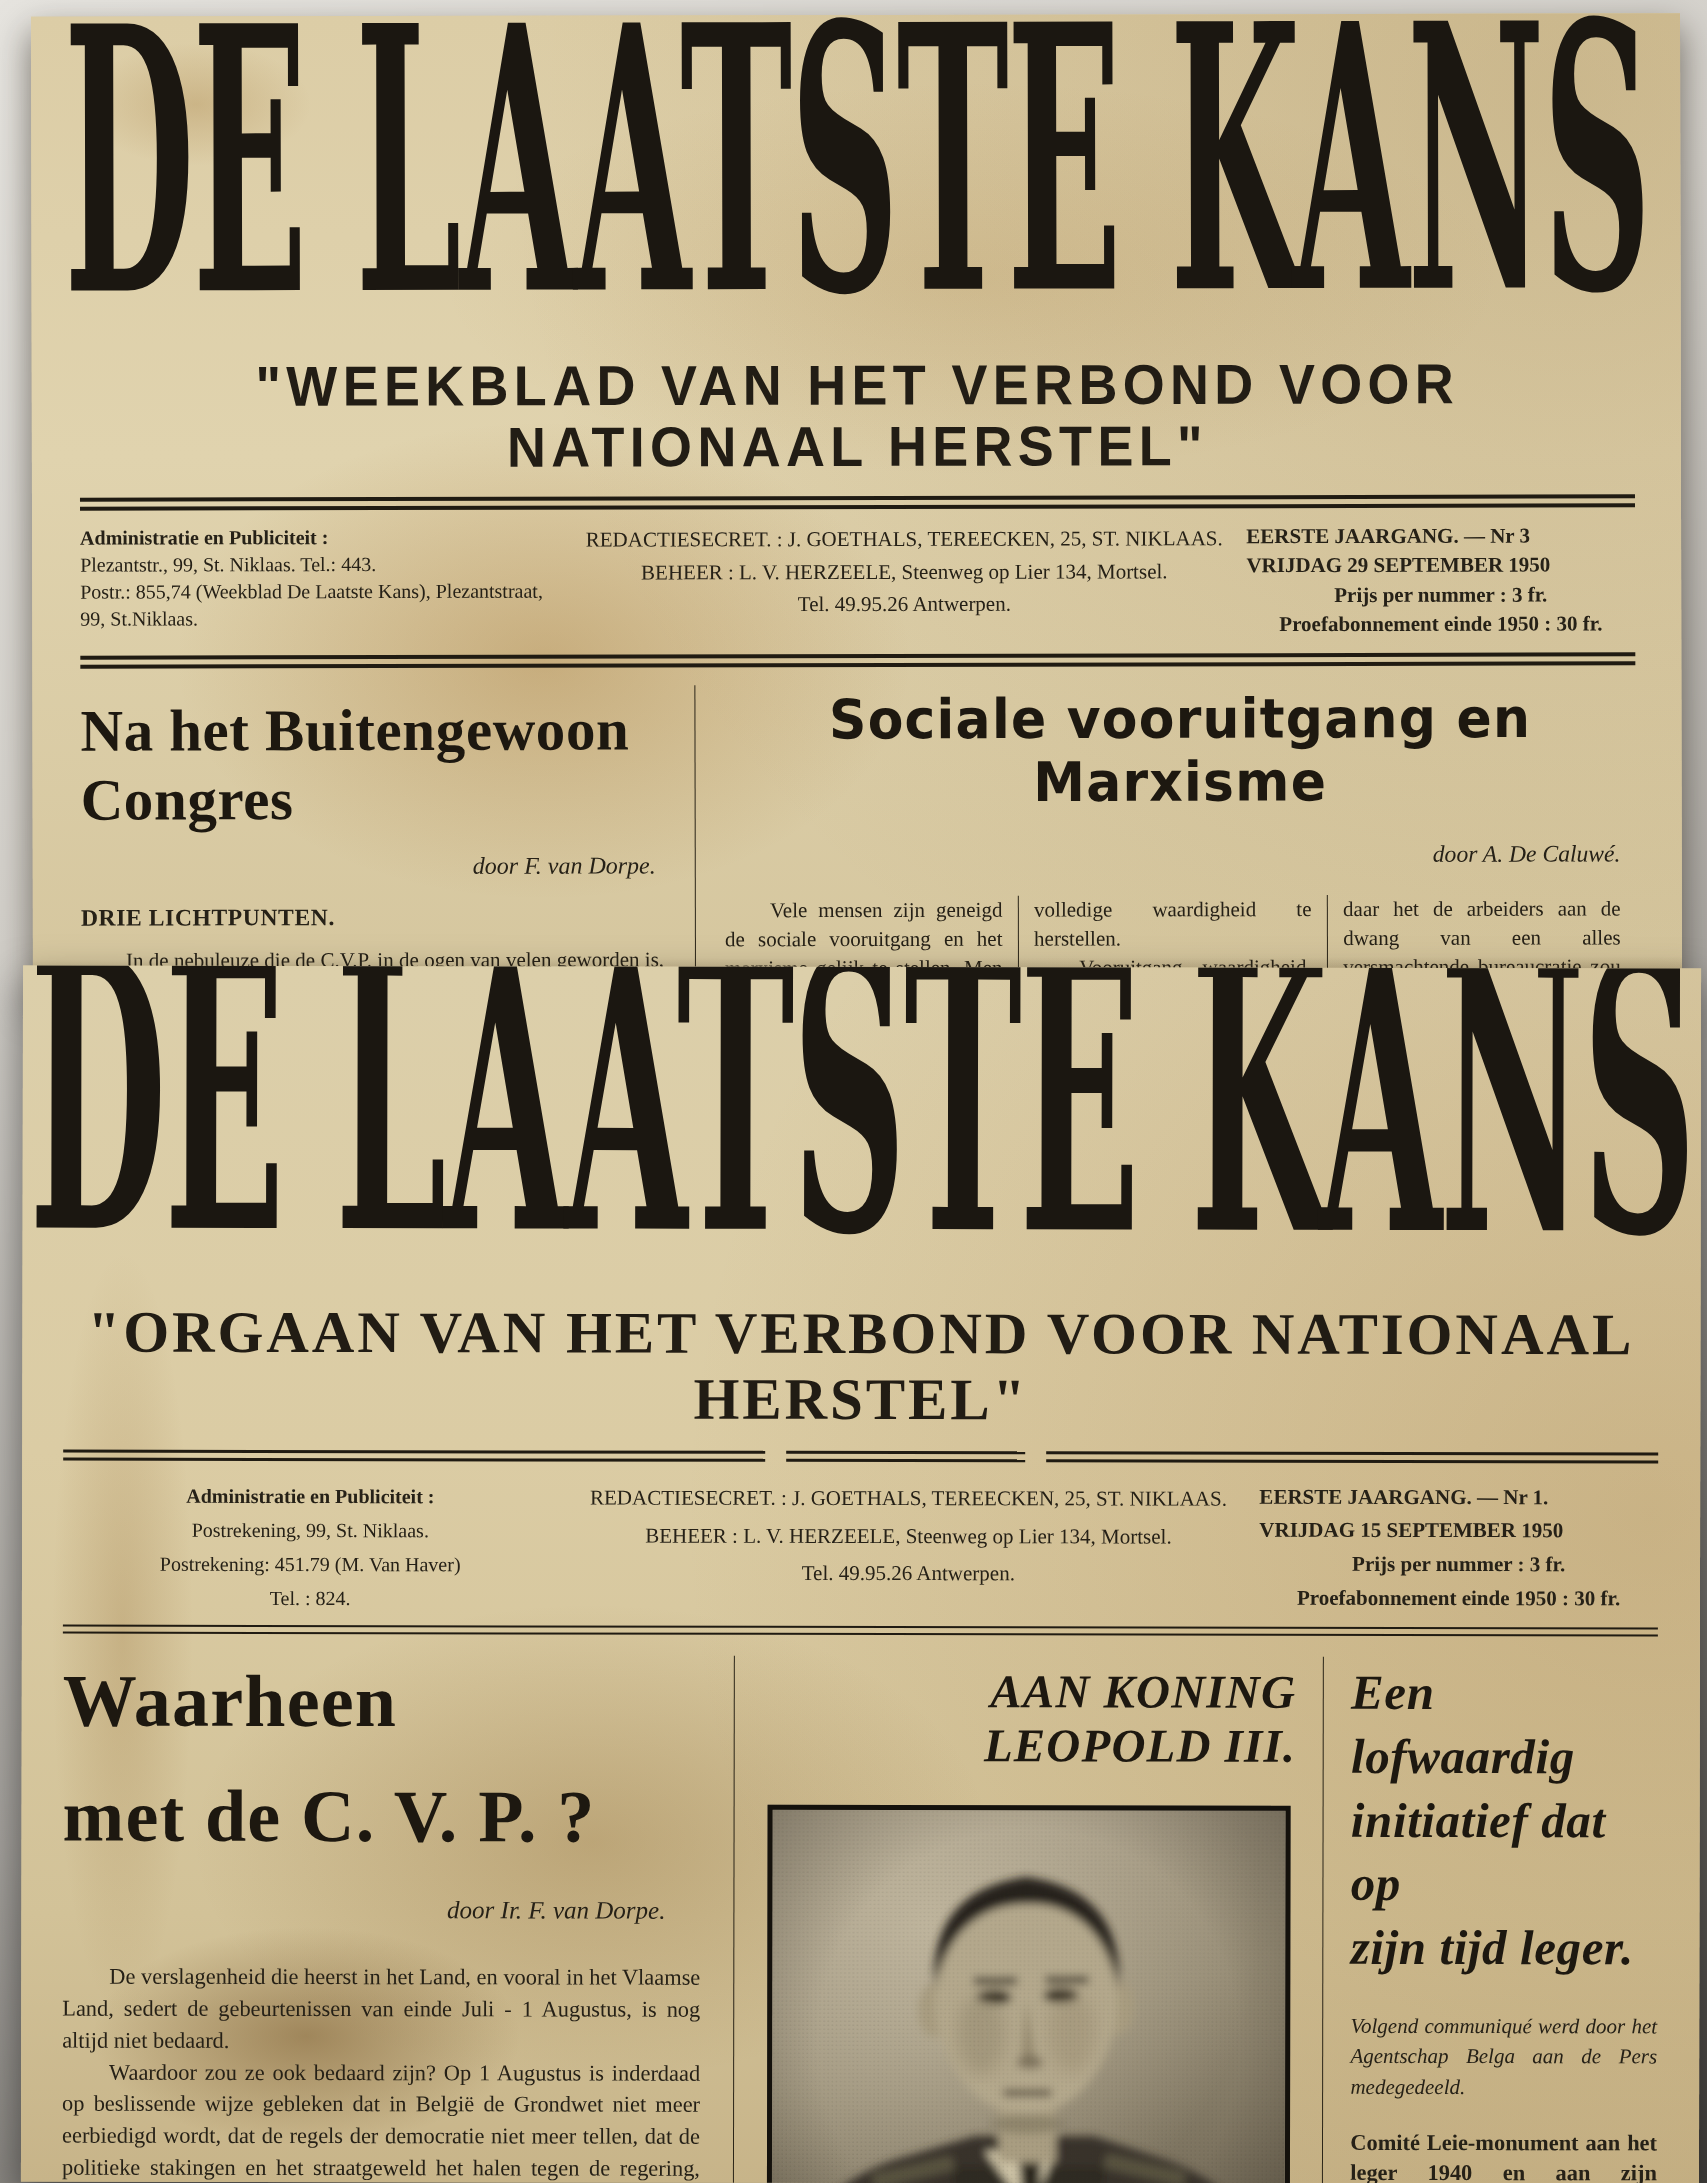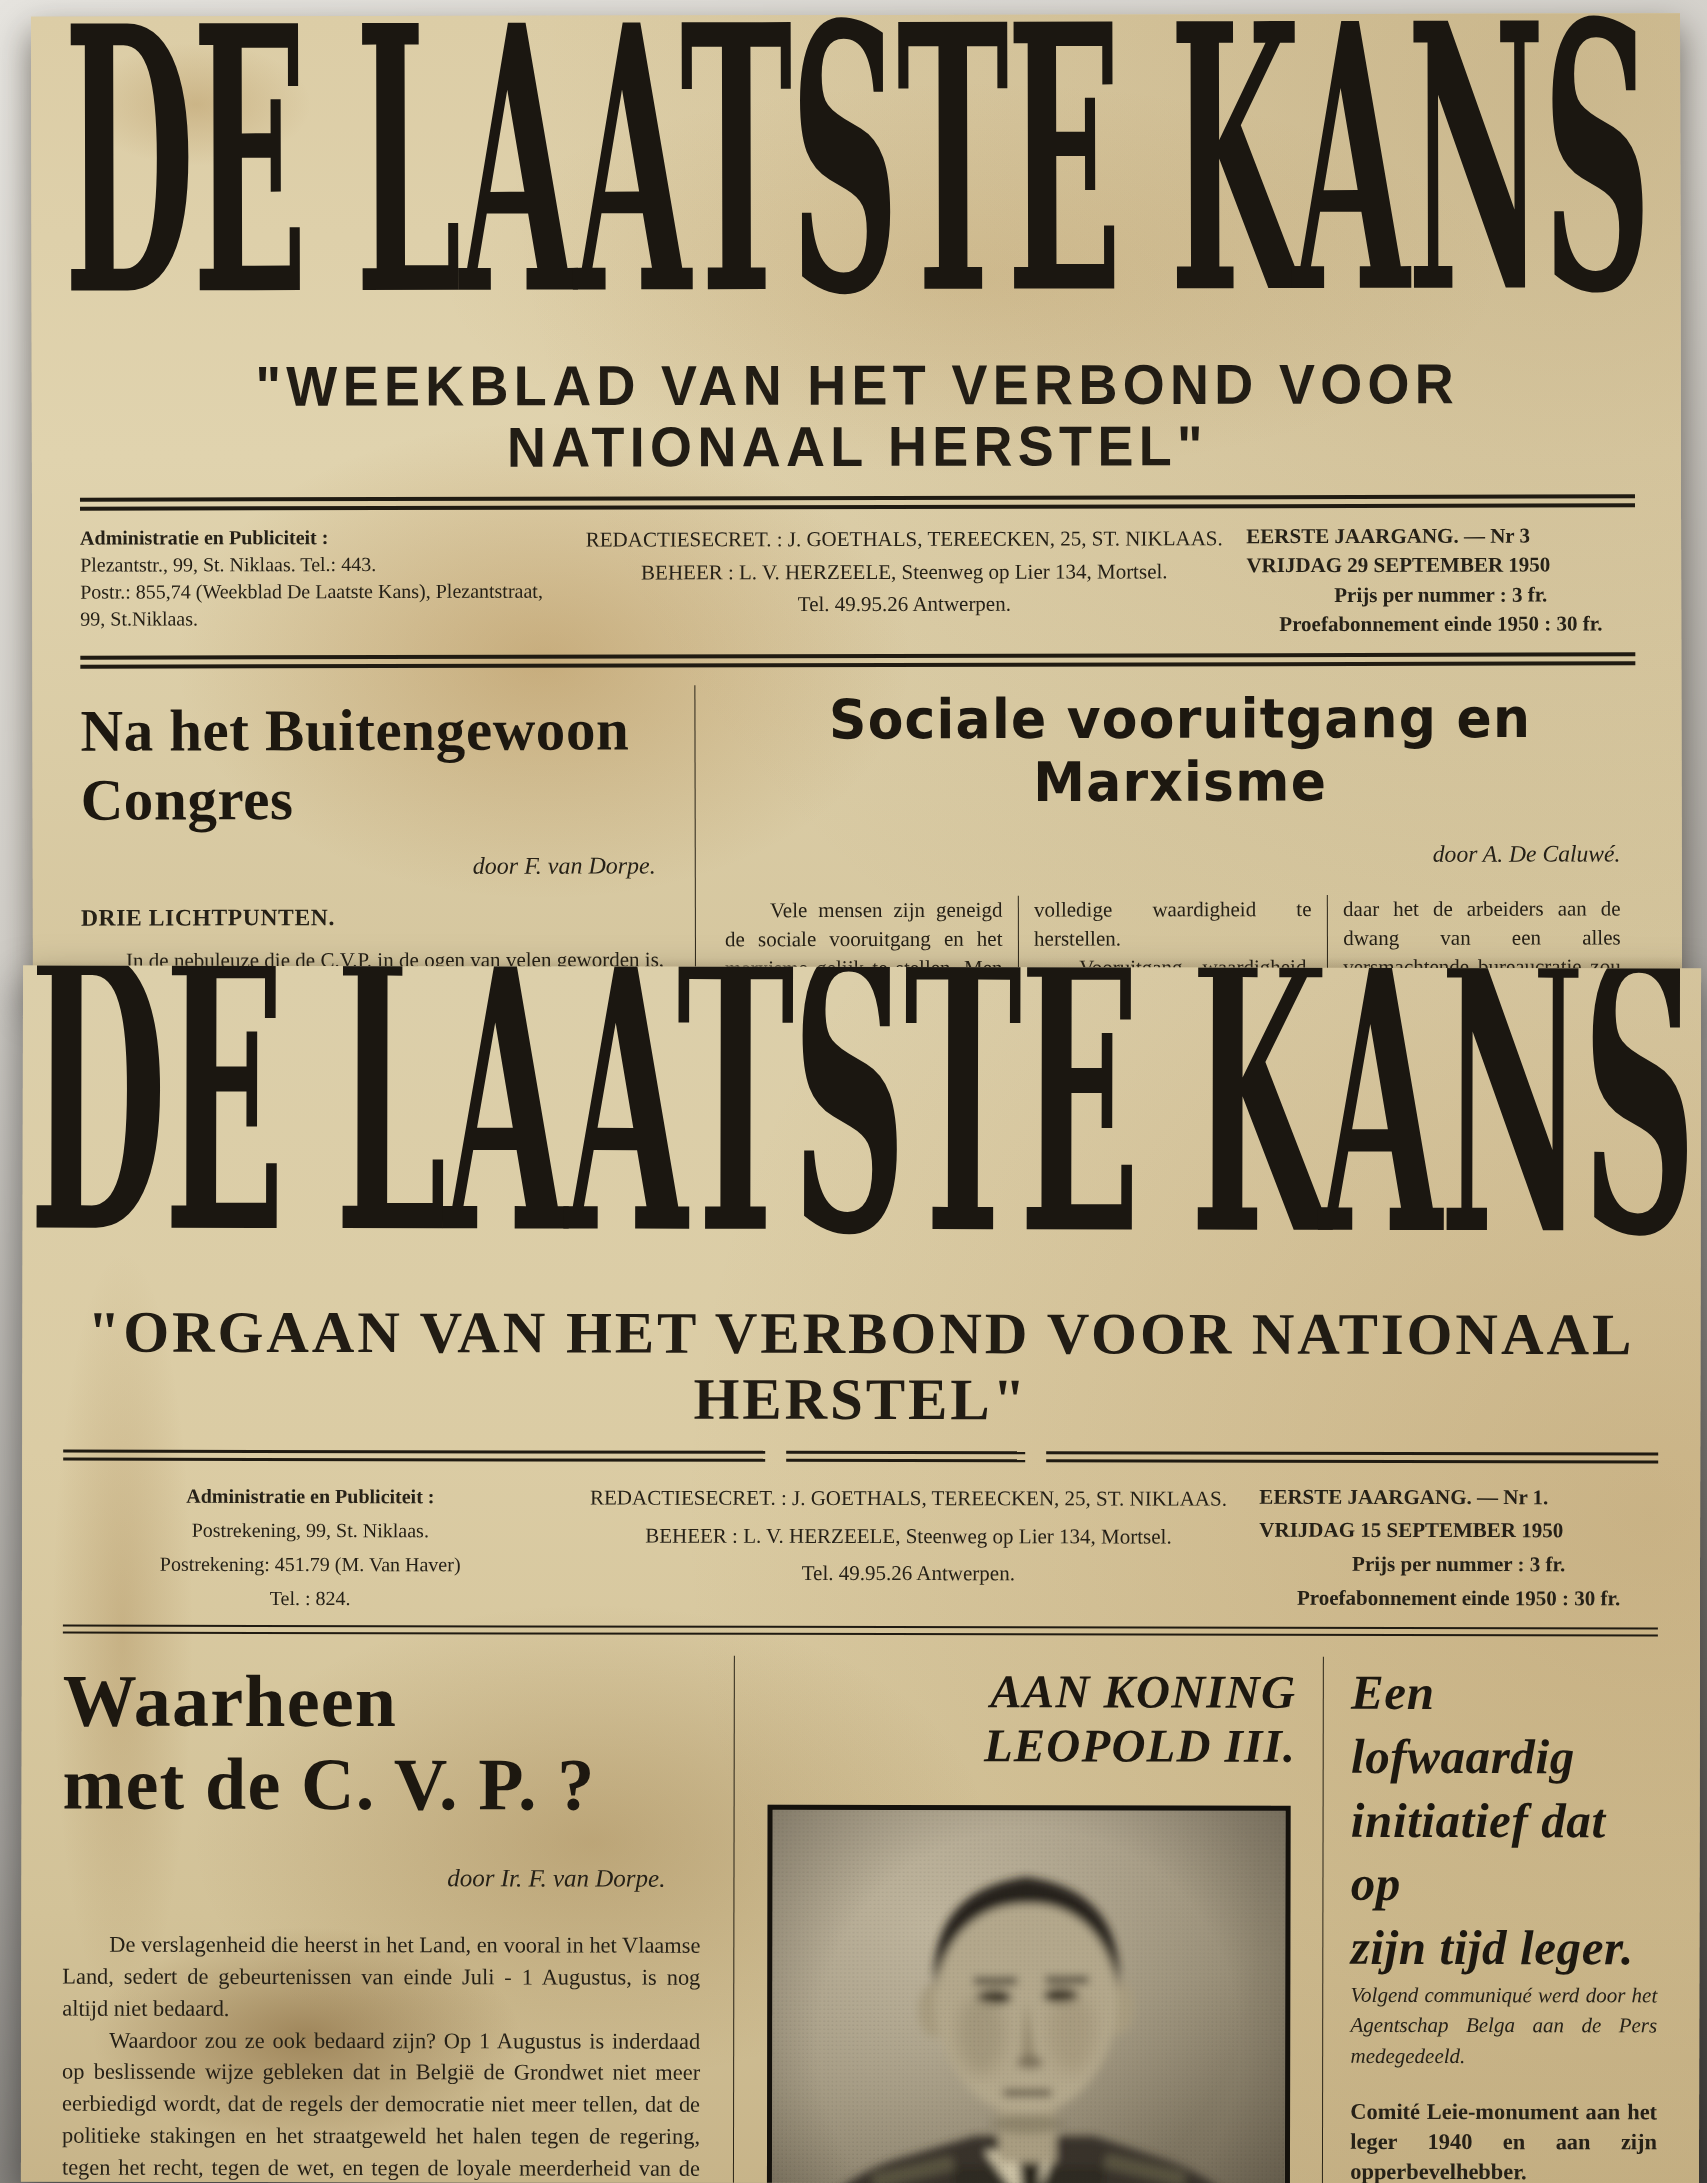--- a/index.html
+++ b/index.html
@@ -79,30 +79,30 @@
   .cols3{display:flex;}
   .cols3 .col{flex:1;padding:0 15.3px;}
   .cols3 .col:first-child{padding-left:0;}
   .cols3 .col + .col{border-left:1.8px solid #2b2518;}
 
   
   .arts2 .art-left{flex:0 0 40%;padding-right:33px;}
   .arts2 .art-center{flex:0 0 33.5%;padding:0 27px;}
   .arts2 .art-right{flex:1;padding-left:27px;}
   .t2{font-size:74px;line-height:1.12;letter-spacing:1.2px;}
-  .t2 .l2{display:block;}
+  .t2 .l2{margin-top:32px;display:block;}
   .byline3{font-style:italic;text-align:right;font-size:25px;margin:38px 35px 37px 0;}
   .arts2 p.body{font-size:22.4px;line-height:1.42;text-indent:47px;}
   .kop-center{font-family:"Liberation Serif", serif;font-weight:bold;font-style:italic;
               font-size:47px;text-align:right;letter-spacing:1.2px;color:#1d1810;}
   .photo-frame{margin:33px auto 0 auto;border:5.9px solid #14110c;width:96%;height:518px;
                background:#8a8170;overflow:hidden;}
   .photo-frame svg{display:block;width:100%;height:100%;}
   .t3{font-style:italic;font-size:49px;line-height:1.3;letter-spacing:0.6px;}
-  .intro-it{font-style:italic;font-size:21px;line-height:1.45;text-align:justify;}
+  .intro-it{font-style:italic;font-size:21px;line-height:1.45;margin-top:31px;text-align:justify;}
   .subhead{font-weight:bold;font-size:22.4px;line-height:1.35;margin-top:26px;text-align:justify;}
 </style>
 </head>
 <body>
 
 <div class="scene">
 
   <section class="paper paper1">
     <div class="pad1">
       <header class="mast-wrap">

